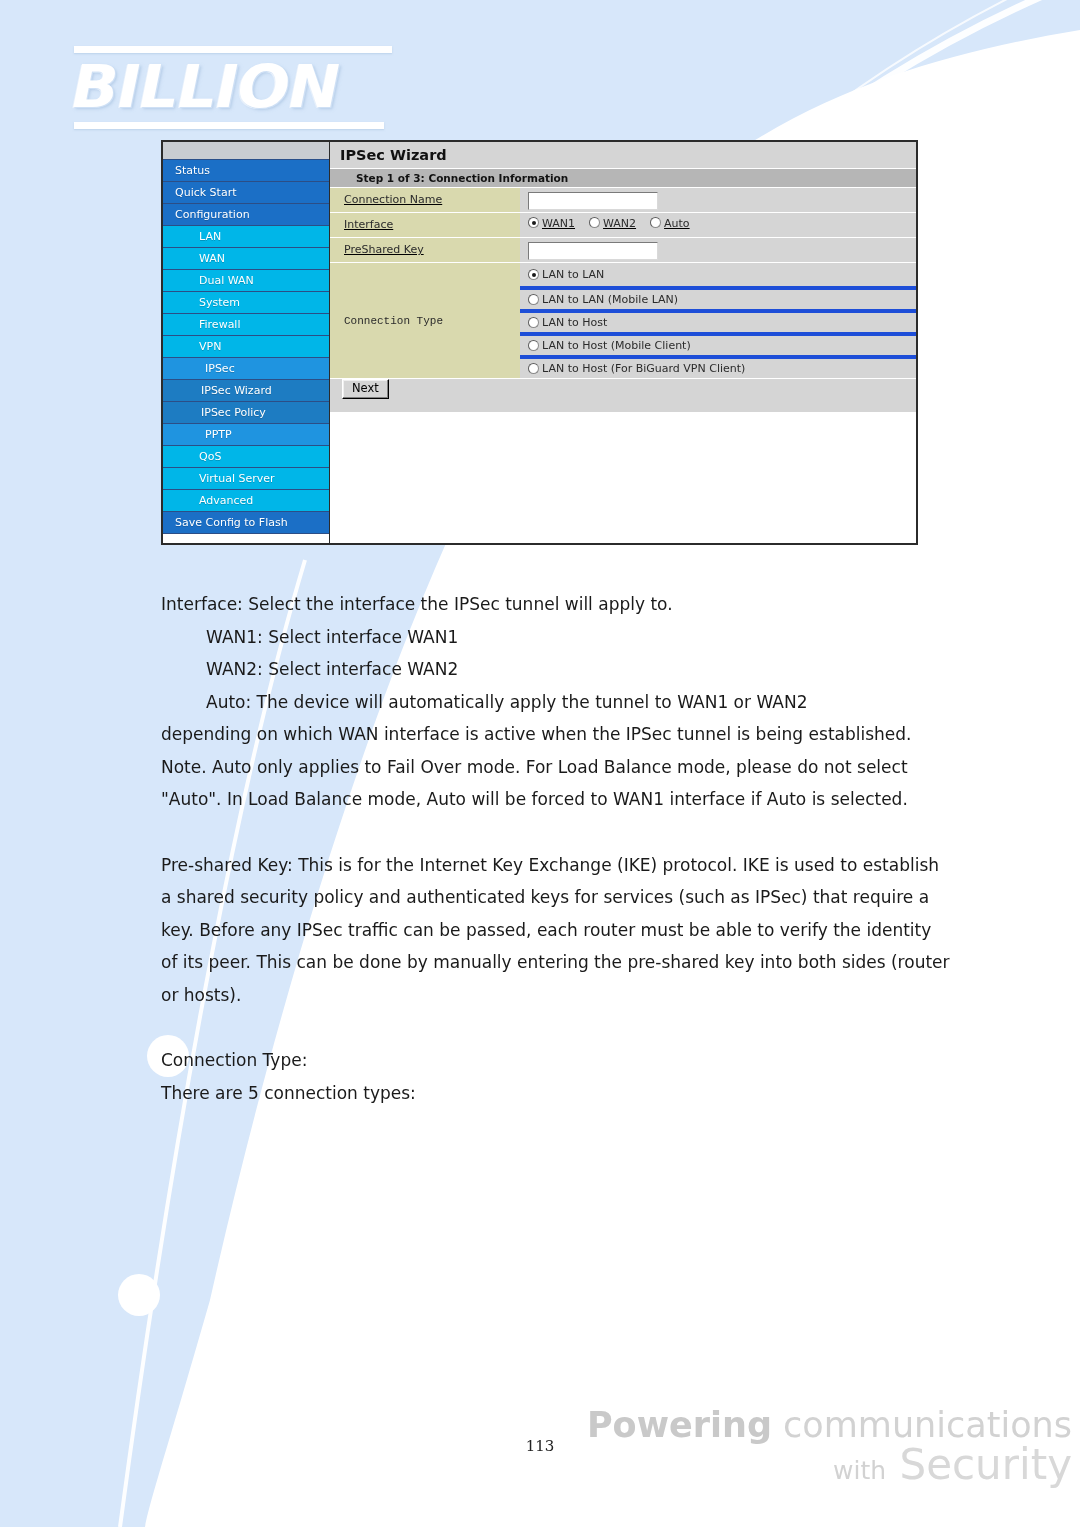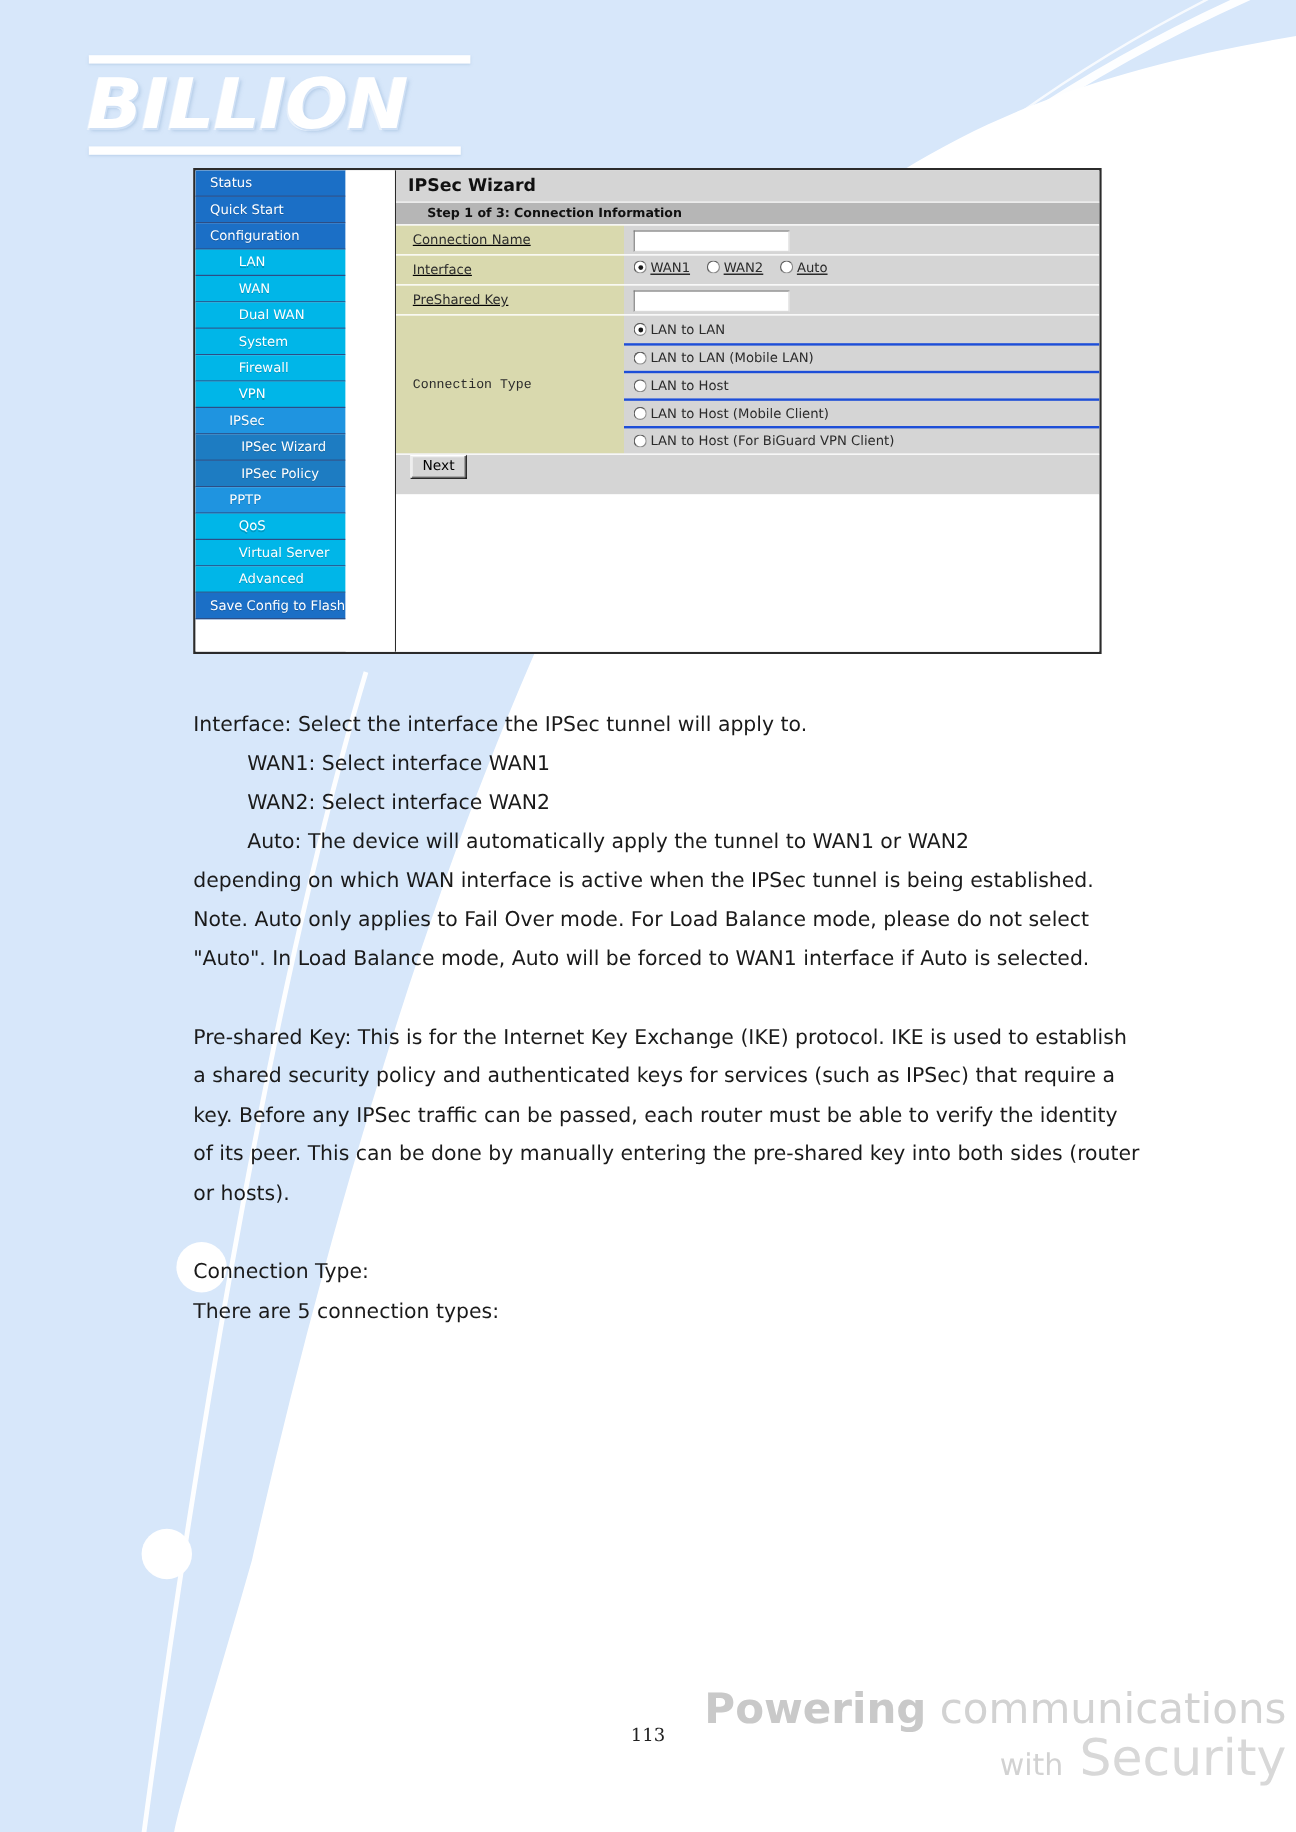--- a/index.html
+++ b/index.html
@@ -74,41 +74,41 @@
   }
 
   
   #sidebar {
     width: 167px;
     flex: 0 0 167px;
     background: #ffffff;
     border-right: 1px solid #2b2b2b;
     box-sizing: border-box;
     display: flex;
-    flex-direction: row;
+    flex-direction: column;
   }
   #sidebar .sb-cap {
     height: 17px;
     background: #c9cdd2;
     border-bottom: 1px solid #2a4f8a;
   }
   .sb-item {
     height: 22px;
     line-height: 22px;
     color: #ffffff;
     font-size: 11px;
     border-bottom: 1px solid #2c4e86;
     box-sizing: border-box;
     white-space: nowrap;
     overflow: hidden;
     text-shadow: 0 1px 0 rgba(0,0,0,.18);
   }
   .sb-lvl0 { background: #1b6fc6; padding-left: 12px; }
   .sb-lvl1 { background: #00b6e8; padding-left: 36px; }
-  .sb-lvl1b { background: #1f94e0; padding-left: 28px; }
+  .sb-lvl1b { background: #1f94e0; padding-left: 42px; }
   .sb-lvl2 { background: #1d7cc2; padding-left: 38px; }
   .sb-save { background: #1b6fc6; padding-left: 12px; }
   #sidebar .sb-tail { flex: 1 1 auto; background: #ffffff; }
 
   
   #content {
     flex: 1 1 auto;
     background: #ffffff;
     display: flex;
     flex-direction: column;
@@ -201,21 +201,21 @@
     padding-left: 14px;
     display: flex;
     align-items: center;
     box-sizing: border-box;
     font-family: Liberation Mono, monospace;
   }
   #ct-group .ct-list { flex: 1 1 auto; min-width: 0; }
   #ct-group .ct-list .ctl {
     height: 23px;
     background: #d5d5d5;
-    border-top: 2px solid #1d4ed8;
+    border-top: 4px solid #1d4ed8;
     display: flex;
     align-items: center;
     padding-left: 8px;
     font-size: 11px;
     color: #2b2b2b;
     box-sizing: border-box;
     white-space: nowrap;
   }
   #ct-group .ct-list .ctl:first-child { border-top: none; }
 

